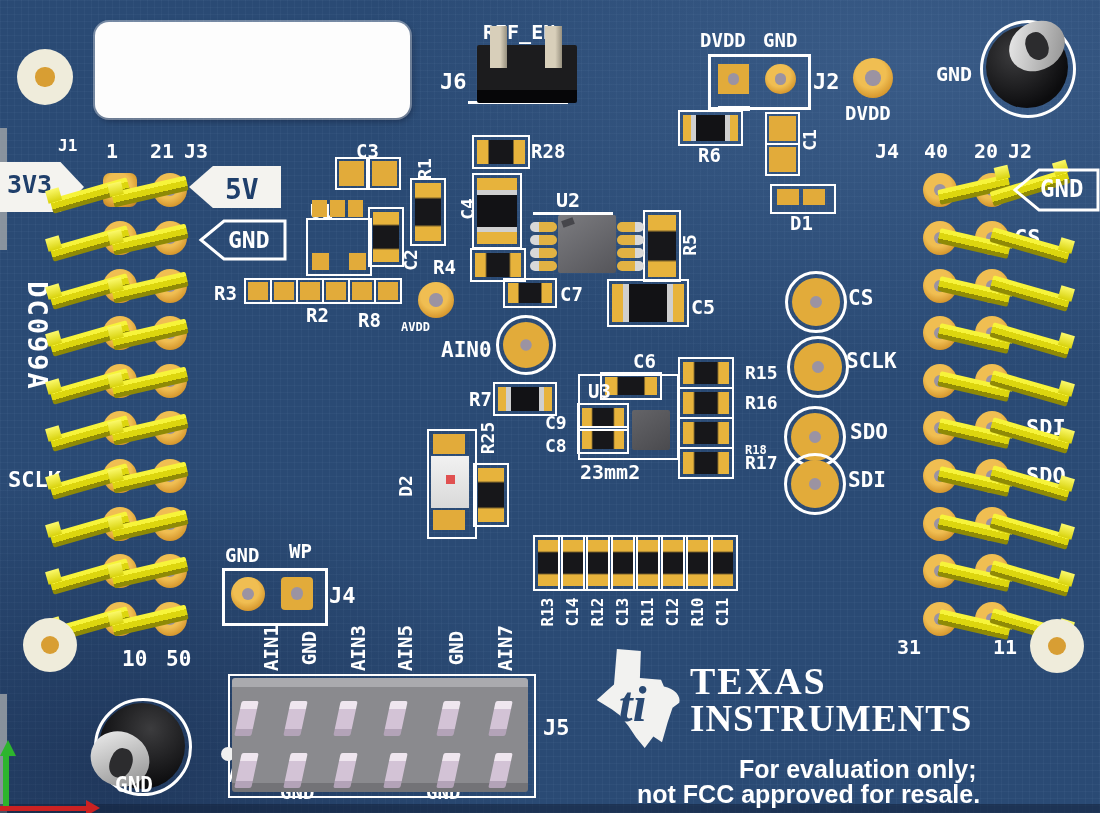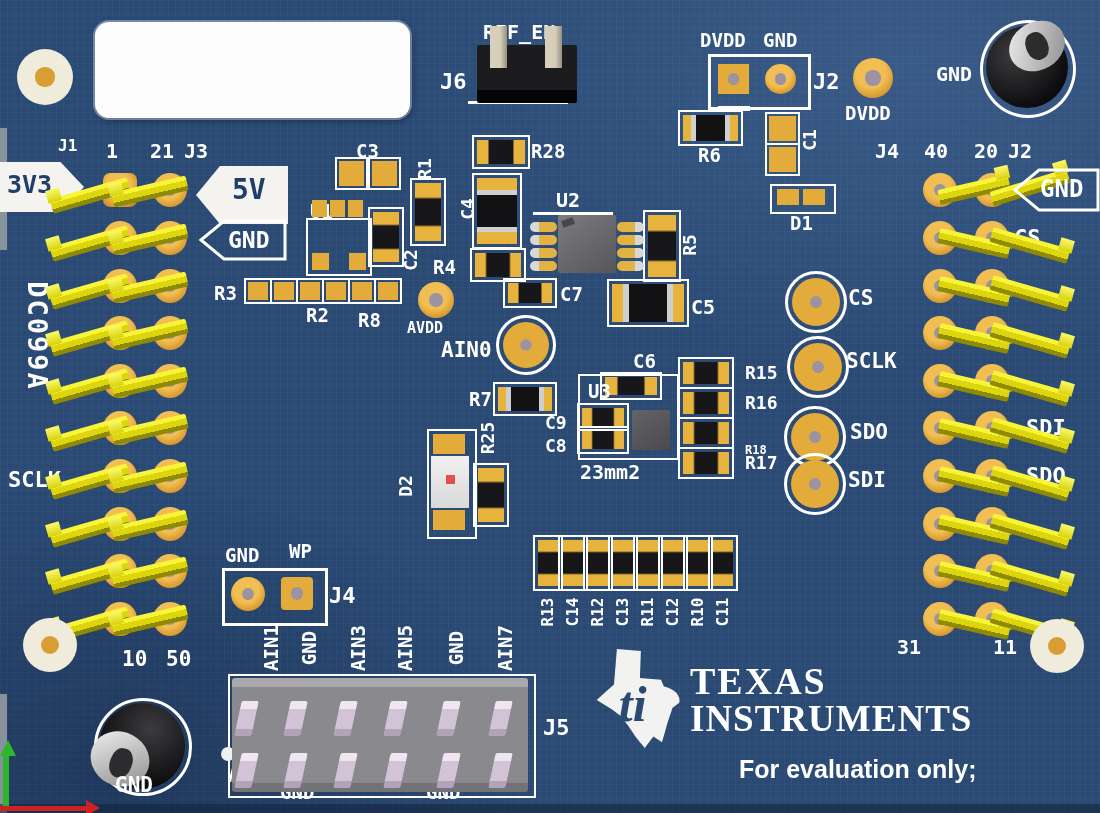--- a/index.html
+++ b/index.html
@@ -59,21 +59,21 @@
   <div class="ab" style="left:0;top:694px;width:7px;height:119px;background:#9aa0a6;opacity:.85;"></div>
   <div class="ab" style="left:0;top:804px;width:1100px;height:9px;background:rgba(18,32,58,.55);"></div>
   <div class="ab" style="left:0;top:740px;width:0;height:0;border-left:8px solid transparent;border-right:8px solid transparent;border-bottom:16px solid #2db52d;z-index:6;"></div>
   <div class="ab" style="left:3px;top:756px;width:6px;height:52px;background:#2db52d;z-index:6;"></div>
   <div class="ab" style="left:0;top:806px;width:86px;height:5px;background:#cc2222;z-index:6;"></div>
   <div class="ab" style="left:86px;top:800px;width:0;height:0;border-top:8px solid transparent;border-bottom:8px solid transparent;border-left:14px solid #cc2222;z-index:6;"></div>
 
   <div class="ab" style="left:0;top:162px;width:84px;height:50px;background:#f4f3ef;clip-path:polygon(0 0,72% 0,100% 50%,72% 100%,0 100%);">
     <span class="lbl blue" style="left:7px;top:10px;font-size:25px;">3V3</span>
   </div>
-  <div class="ab" style="left:196px;top:166px;width:92px;height:58px;background:#f4f3ef;clip-path:polygon(0 50%,26% 0,100% 0,100% 100%,26% 100%);">
+  <div class="ab" style="left:189px;top:166px;width:92px;height:42px;background:#f4f3ef;clip-path:polygon(0 50%,26% 0,100% 0,100% 100%,26% 100%);">
     <span class="lbl blue" style="left:36px;top:9px;font-size:28px;">5V</span>
   </div>
   <svg class="ab" style="left:198px;top:218px;" width="90" height="44">
     <polygon points="3,22 26,3 87,3 87,41 26,41" fill="none" stroke="#fff" stroke-width="3"></polygon>
   </svg>
   <span class="lbl" style="left:228px;top:228px;font-size:23px;">GND</span>
 
   <span class="lbl" style="left:58px;top:138px;font-size:16px;">J1</span>
   <span class="lbl" style="left:106px;top:141px;font-size:20px;">1</span>
   <span class="lbl" style="left:150px;top:141px;font-size:20px;">21</span>
@@ -158,21 +158,21 @@
   <div class="padr" style="left:248px;top:282px;width:20px;height:18px;"></div>
   <div class="padr" style="left:274px;top:282px;width:20px;height:18px;"></div>
   <div class="padr" style="left:300px;top:282px;width:20px;height:18px;"></div>
   <div class="padr" style="left:326px;top:282px;width:20px;height:18px;"></div>
   <div class="padr" style="left:352px;top:282px;width:20px;height:18px;"></div>
   <div class="padr" style="left:378px;top:282px;width:20px;height:18px;"></div>
   <span class="lbl" style="left:306px;top:306px;font-size:19px;">R2</span>
   <span class="lbl" style="left:358px;top:311px;font-size:19px;">R8</span>
 
   <div class="pad pc" style="left:418px;top:282px;width:36px;height:36px;"></div>
-  <span class="lbl" style="left:401px;top:321px;font-size:15px;margin-left:6px;">AVDD</span>
+  <span class="lbl" style="left:401px;top:321px;font-size:12px;">AVDD</span>
   <div class="tp" style="left:496px;top:315px;width:54px;height:54px;"></div>
   <span class="lbl" style="left:441px;top:339px;font-size:21px;">AIN0</span>
 
   <span class="lbl" style="left:556px;top:190px;font-size:20px;">U2</span>
   <div class="ab" style="left:533px;top:212px;width:80px;height:3px;background:#fff;"></div>
   <div class="ab" style="left:558px;top:215px;width:58px;height:58px;background:linear-gradient(145deg,#7c7c80,#55555a);border-radius:2px;"></div>
   <div class="ab" style="left:562px;top:219px;width:12px;height:7px;background:#46464b;transform:rotate(-20deg);"></div>
   <div class="smdv" style="left:648px;top:215px;width:28px;height:62px;"></div>
   <div class="lbl vlbl" style="left:668px;top:236px;width:44px;height:18px;font-size:18px;">R5</div>
   <div class="smdh" style="left:508px;top:283px;width:44px;height:20px;"></div>
@@ -214,20 +214,21 @@
   <div class="ab" style="left:232px;top:678px;width:296px;height:114px;z-index:2;border-radius:3px;background:linear-gradient(180deg,#aaaaae 0 8%,#8a8a8e 8% 92%,#737377 92%);"></div>
   <span class="lbl" style="left:543px;top:716px;font-size:22px;">J5</span>
 
   <svg class="ab" style="left:590px;top:648px;" width="96" height="102" viewBox="0 0 100 106">
     <path d="M28,1 L53,3 L52,31 L74,33 L77,40 C88,42 95,50 93,57 L86,62 L81,77 L75,98 L66,92 L57,104 L48,93 L40,81 L31,70 L23,64 L7,54 L17,45 L25,38 Z" fill="#f2f2f0"></path>
     <text x="30" y="76" font-size="52" font-style="italic" font-weight="bold" fill="#2a4a74" font-family="Liberation Serif, serif">ti</text>
   </svg>
   <span class="lbl serif" style="left:690px;top:662px;font-size:38px;letter-spacing:2px;">TEXAS</span>
   <span class="lbl serif" style="left:690px;top:700px;font-size:37px;letter-spacing:1px;">INSTRUMENTS</span>
   <span class="lbl sans" style="left:739px;top:756px;font-size:25px;">For evaluation only;</span>
+  <span class="lbl sans" style="left:637px;top:781px;font-size:25px;">not FCC approved for resale.</span>
 
   <div class="ab" style="left:92px;top:696px;width:100px;height:100px;z-index:4;">
     <div class="ab" style="left:2px;top:2px;width:92px;height:92px;border:3px solid #fff;border-radius:50%;"></div>
     <div class="ab" style="left:7px;top:7px;width:86px;height:86px;border-radius:50%;background:radial-gradient(circle at 60% 30%, #3c3c3e, #0c0c0e 72%);"></div>
     <div class="ab" style="left:-2px;top:36px;width:60px;height:54px;border-radius:50%;transform:rotate(28deg);background:linear-gradient(310deg,#8a8a8a,#f2f2f2);"></div>
     <div class="ab" style="left:18px;top:52px;width:22px;height:30px;border-radius:45%;transform:rotate(18deg);background:#2c2c2e;"></div>
   </div>
   <span class="lbl" style="left:115px;top:774px;font-size:21px;z-index:5;">GND</span>
 
 <div class="jbar" style="left: 50px; top: 188px; width: 80px; transform: rotate(-16deg);"></div>

